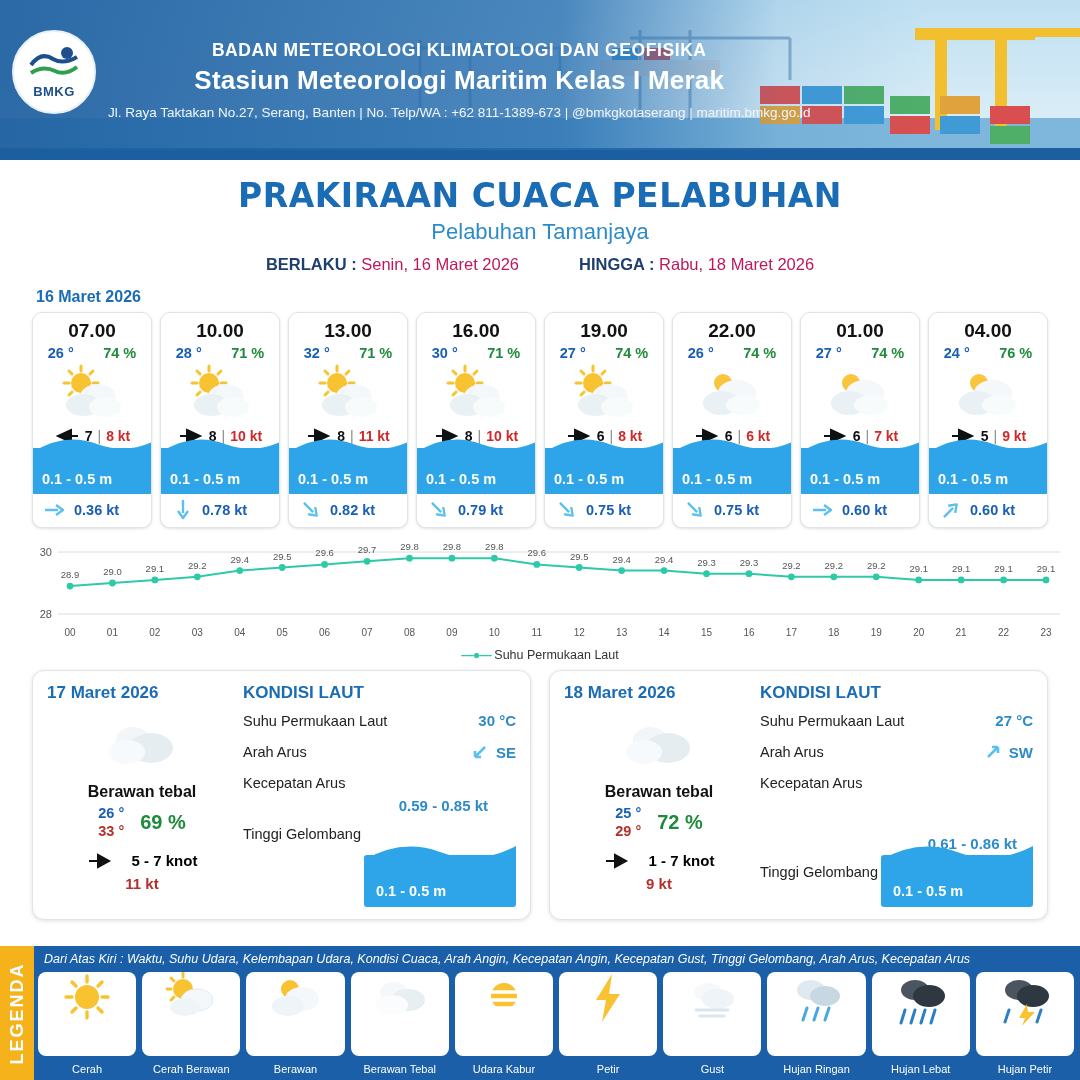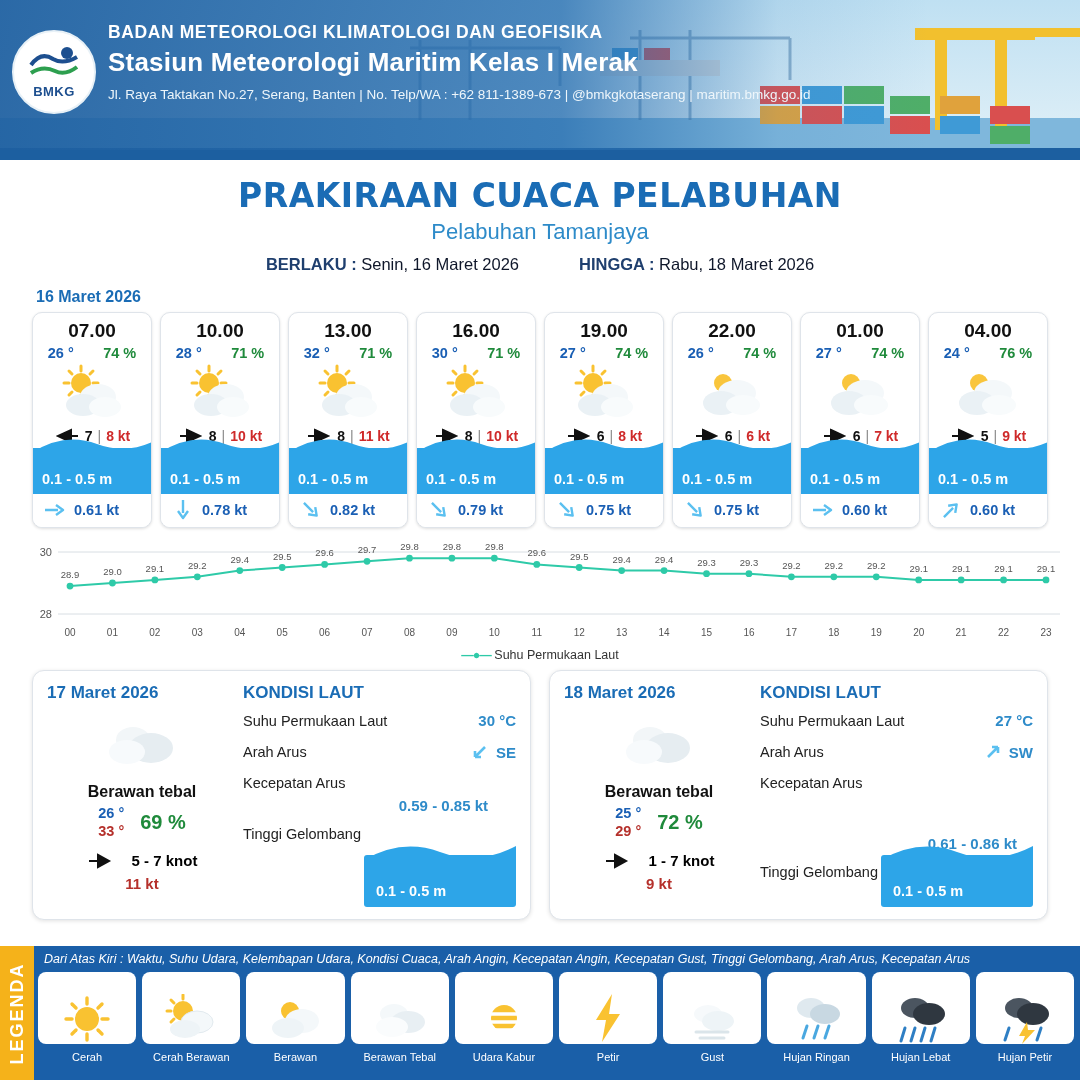--- a/index.html
+++ b/index.html
@@ -24,35 +24,35 @@
     background: linear-gradient(90deg, rgba(30,95,160,.92) 0%, rgba(40,110,175,.78) 52%, rgba(60,130,190,.12) 72%, rgba(60,130,190,0) 86%);
   }
   .hdr-bar-bottom { position:absolute; left:0; right:0; bottom:0; height:10px; background:#1c5fa0; }
   .logo {
     position:absolute; left:12px; top:30px; width:84px; height:84px; border-radius:50%;
     background:#ffffff; display:flex; flex-direction:column; align-items:center; justify-content:center;
     border:2px solid #e8f1f7;
   }
   .logo-mark { width:54px; height:38px; position:relative; }
   .logo-txt { font-size:13px; font-weight:bold; color:#1d4f8f; letter-spacing:.5px; margin-top:1px;}
-  .hdr-text { position:absolute; left:108px; top:22px; color:#fff; }
+  .hdr-text { position:absolute; left:108px; top:40px; color:#fff;text-align:center; }
   .hdr-line1 { font-size:17.5px; font-weight:bold; letter-spacing:.6px; }
   .hdr-line2 { font-size:26px; font-weight:bold; margin-top:4px; letter-spacing:.2px;}
   .hdr-line3 { font-size:13.5px; margin-top:9px; color:#eef6fb; }
 
   
   .title-main {
     text-align:center; margin-top:16px;
     font-size:33px; font-weight:bold; color:#1a6cb5; letter-spacing:.5px;
     font-family:"DejaVu Sans", sans-serif;
   }
   .title-sub { text-align:center; font-size:22px; font-weight:normal; color:#2e8bc9; margin-top:4px; }
   .validity { display:flex; justify-content:center; gap:60px; margin-top:10px; font-size:16.5px; }
   .validity b { color:#1f3f6e; }
-  .validity span.val { color:#0f172a; }
+  .validity span.val { color:#be185d; }
 
   
   .date-label { margin:14px 0 6px 36px; font-size:16px; font-weight:bold; color:#1a6cb5; }
   .cards { display:flex; gap:8px; padding:0 32px; }
   .card {
     width:127px; background:#fff; border:1px solid #dfe4ea; border-radius:10px;
     box-shadow:0 1px 3px rgba(0,0,0,.13);
     overflow:hidden; position:relative;
   }
   .c-time { text-align:center; font-size:19px; font-weight:bold; color:#111; padding-top:7px; }
@@ -116,22 +116,22 @@
     position:absolute; left:0; top:0; bottom:0; width:34px;
     background:#f5b21a; display:flex; align-items:center; justify-content:center;
   }
   .legend-side span {
     transform:rotate(-90deg); font-size:18px; font-weight:bold; color:#fff; letter-spacing:2px;
     white-space:nowrap;
   }
   .legend-note { position:absolute; left:44px; top:6px; color:#fff; font-size:12.5px; font-style:italic; }
   .legend-items { position:absolute; left:38px; right:6px; top:26px; display:flex; gap:6px; }
   .leg {
-    flex:1; background:#fff; border-radius:8px; height:72px;
-    display:flex; align-items:flex-end; justify-content:center; position:relative;
+    flex:1; background:#fff; border-radius:8px; height:84px;
+    display:flex; align-items:flex-start; justify-content:center; position:relative;
   }
   .leg-lbl { position:absolute; bottom:-19px; left:0; right:0; text-align:center; font-size:11px; color:#fff; }
   .leg-item { position:relative; flex:1; }
   svg { display:block; }
 </style>
 </head>
 <body>
 
 <div class="header">
   <svg class="hdr-art" width="1080" height="160" viewBox="0 0 1080 160">
@@ -253,21 +253,21 @@
         <path d="M0 16 Q32 -4 64 8 Q96 20 127 2 L127 20 L0 20 Z" fill="#2da5e8"></path>
         </svg>
       <span class="wave-text">0.1 - 0.5 m</span>
     </div>
     <div class="c-cur">
       <svg width="24" height="20" viewBox="0 0 24 20">
     <g transform="rotate(0 12 10)">
             <path d="M2 10 H15 M13 5 L20 10 L13 15" stroke="#5bc0f0" stroke-width="2.4" fill="none" stroke-linejoin="round"></path>
           </g>
         </svg>
-      <span class="v">0.61 kt</span>
+      <span class="v">0.36 kt</span>
     </div>
     </div>
     <div class="card">
     <div class="c-time">10.00</div>
     <div class="c-row">
       <span class="c-temp">28 °</span>
       <span class="c-hum">71 %</span>
     </div>
     <div class="c-icon">
         <svg width="78" height="60" viewBox="0 0 78 60">

